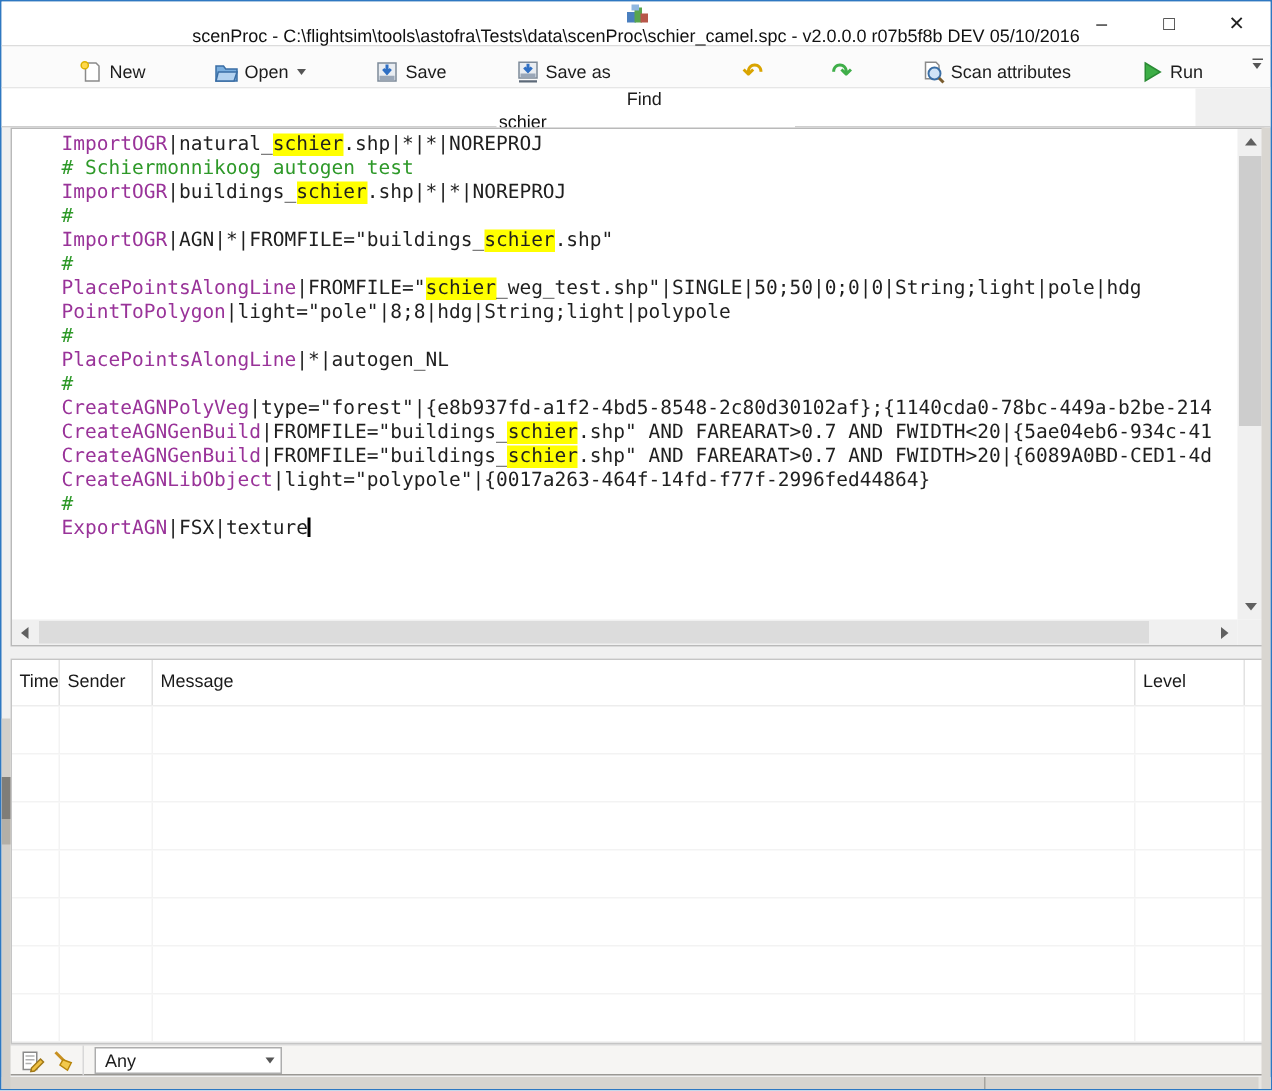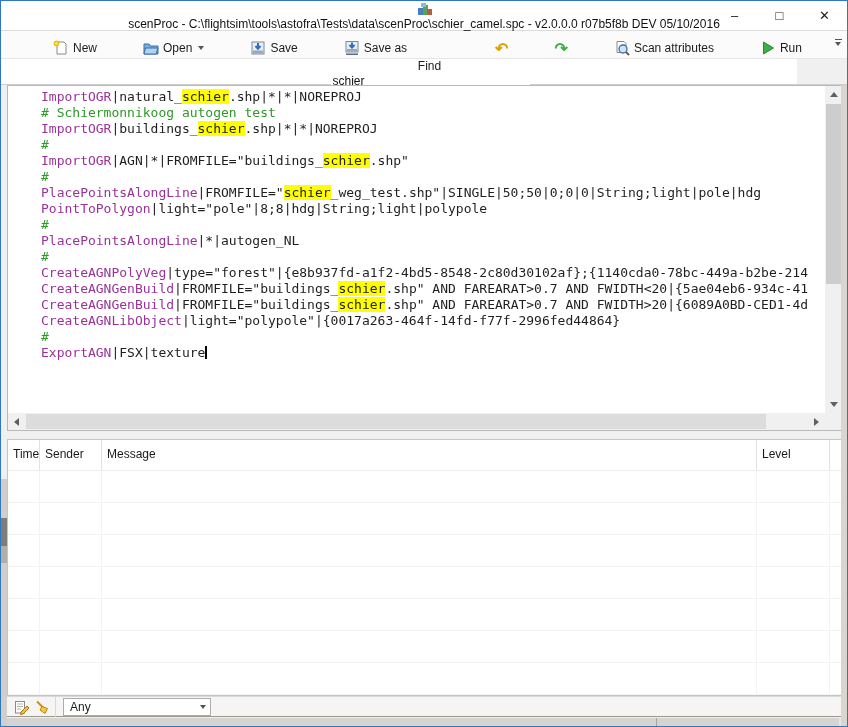--- a/index.html
+++ b/index.html
@@ -54,21 +54,21 @@
   .hthumb{position:absolute;top:1px;height:15px;left:18px;width:740px;background:#dcdcdc;}
   
   .logpanel{position:absolute;top:438px;left:6px;width:836px;height:257px;background:#fff;border:1px solid #c5c5c5;box-sizing:border-box;overflow:hidden;}
   .log-header{display:flex;height:30px;border-bottom:1px solid #ededed;}
   .log-hcell{font-size:12px;color:#1a1a1a;line-height:29px;padding-left:5px;border-right:1px solid #e2e2e2;box-sizing:border-box;overflow:hidden;}
   .log-row{display:flex;height:31px;border-bottom:1px solid #f3f3f3;}
   .log-cell{border-right:1px solid #f3f3f3;box-sizing:border-box;}
   .w1{width:32px;} .w2{width:62px;} .w3{width:655px;} .w4{width:73px;} .w5{flex:1;border-right:none;}
   
   .filterbar{position:absolute;top:695px;left:6px;width:836px;height:21px;background:#f6f5f3;border-top:1px solid #d9d9d9;border-bottom:1px solid #9a9894;display:flex;align-items:center;padding-left:5px;box-sizing:border-box;}
-  .filter-combo{width:148px;height:18px;margin-left:4px;}
+  .filter-combo{width:125px;height:18px;margin-left:4px;}
   
   .bottom-strip{position:absolute;top:717px;left:0;width:848px;height:10px;background:#d7d4cf;}
   .bottom-line{position:absolute;left:655px;top:0;width:1px;height:10px;background:#a5a39e;}
   .bottom-light{position:absolute;right:0;top:0;width:10px;height:10px;background:#e8e6e2;}
   .left-strip{position:absolute;left:0;top:478px;width:6px;height:249px;background:#d2cfca;}
   .left-dark1{position:absolute;left:0;top:39px;width:6px;height:28px;background:#7f7d78;}
   .left-dark2{position:absolute;left:0;top:67px;width:6px;height:17px;background:#b3afa7;}
   .right-strip{position:absolute;right:0;top:84px;width:6px;height:643px;background:#d9d6d1;}
   .mc-icon{position:relative;width:18px;height:16px;}
   .mc-b{position:absolute;left:1px;top:-2px;font-size:10px;font-style:italic;color:#2f6fc4;font-family:"Liberation Serif",serif;}

